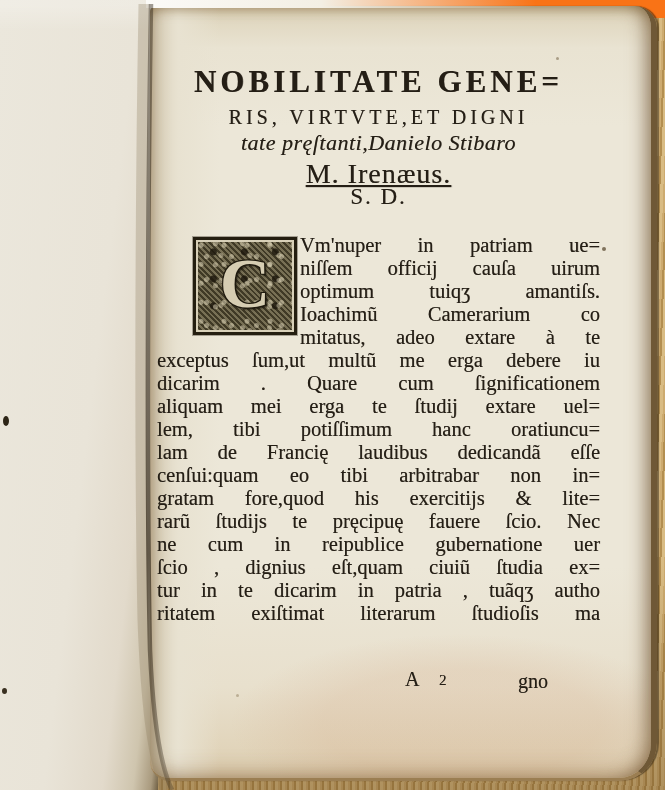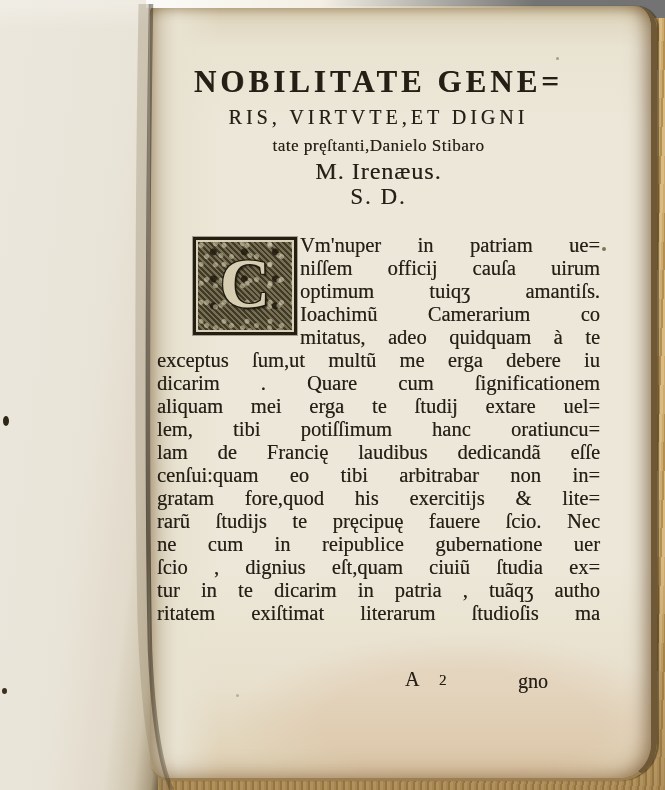--- a/index.html
+++ b/index.html
@@ -1,18 +1,18 @@
 <!DOCTYPE html>
 <html><head>
 <meta charset="utf-8">
 <style>
   html,body{margin:0;padding:0;}
   .stage{
     position:relative;width:665px;height:790px;overflow:hidden;
-    background:#737373;
+    background:#f97316;
     font-family:"Liberation Serif","DejaVu Serif",serif;
   }
   
   .under{
     position:absolute;left:158px;top:18px;right:0;bottom:0;
     background:
       linear-gradient(180deg, rgba(120,85,40,0) 0 70%, rgba(95,65,25,.35) 100%),
       repeating-linear-gradient(92deg,#cdab70 0 2px,#b38f51 2px 4px,#d9bc84 4px 7px);
   }
   
@@ -49,22 +49,22 @@
   .s2{left:2px;top:688px;width:5px;height:6px;background:#3a3020;}
   .s3{left:602px;top:247px;width:4px;height:4px;background:rgba(70,52,26,.65);}
   .s4{left:556px;top:57px;width:3px;height:3px;background:rgba(90,70,40,.45);}
   .s5{left:236px;top:694px;width:3px;height:3px;background:rgba(110,85,50,.35);}
 
   
   .ink{color:#241e15;text-shadow:.3px .3px .4px rgba(36,30,21,.55);}
   .tline{position:absolute;left:157px;width:443px;text-align:center;white-space:nowrap;}
   .t1{top:64px;font-size:31px;font-weight:bold;letter-spacing:4px;}
   .t2{top:106px;font-size:20px;letter-spacing:4px;}
-  .t3{top:136px;font-size:17px;letter-spacing:.5px;}
-  .t4{top:158px;font-size:24px;letter-spacing:1px;}
+  .t3{top:130px;font-size:22px;letter-spacing:.5px;font-style:italic;}
+  .t4{top:158px;font-size:28px;letter-spacing:1px;text-decoration:underline;}
   .t5{top:184px;font-size:23px;letter-spacing:2px;}
 
   .dropcap{
     position:absolute;left:193px;top:237px;width:98px;height:92px;
     border:3px solid #241e10;
     box-shadow:inset 0 0 0 2px #d8d0b8, 0 0 0 1px rgba(36,30,16,.35);
     background-color:#595238;
     background-image:
       radial-gradient(circle at 22% 28%, rgba(222,213,184,.55) 0 2px, rgba(0,0,0,0) 3px),
       radial-gradient(circle at 72% 18%, rgba(222,213,184,.5) 0 2px, rgba(0,0,0,0) 3px),
@@ -123,21 +123,21 @@
 
   <div class="dropcap">
     <span class="dc-letter">C</span>
   </div>
 
   <div class="body-block ink">
     <div class="line indent">Vm'nuper in patriam ue=</div>
     <div class="line indent">niſſem officij cauſa uirum</div>
     <div class="line indent">optimum tuiqʒ amantiſs.</div>
     <div class="line indent">Ioachimũ Camerarium co</div>
-    <div class="line indent">mitatus, adeo quidquam à te</div>
+    <div class="line indent">mitatus, adeo extare à te</div>
     <div class="line">exceptus ſum,ut multũ me erga debere iu</div>
     <div class="line">dicarim . Quare cum ſignificationem</div>
     <div class="line">aliquam mei erga te ſtudij extare uel=</div>
     <div class="line">lem, tibi potiſſimum hanc oratiuncu=</div>
     <div class="line">lam de Francię laudibus dedicandã eſſe</div>
     <div class="line">cenſui:quam eo tibi arbitrabar non in=</div>
     <div class="line">gratam fore,quod his exercitijs &amp; lite=</div>
     <div class="line">rarũ ſtudijs te pręcipuę fauere ſcio. Nec</div>
     <div class="line">ne cum in reipublice gubernatione uer</div>
     <div class="line">ſcio , dignius eſt,quam ciuiũ ſtudia ex=</div>

